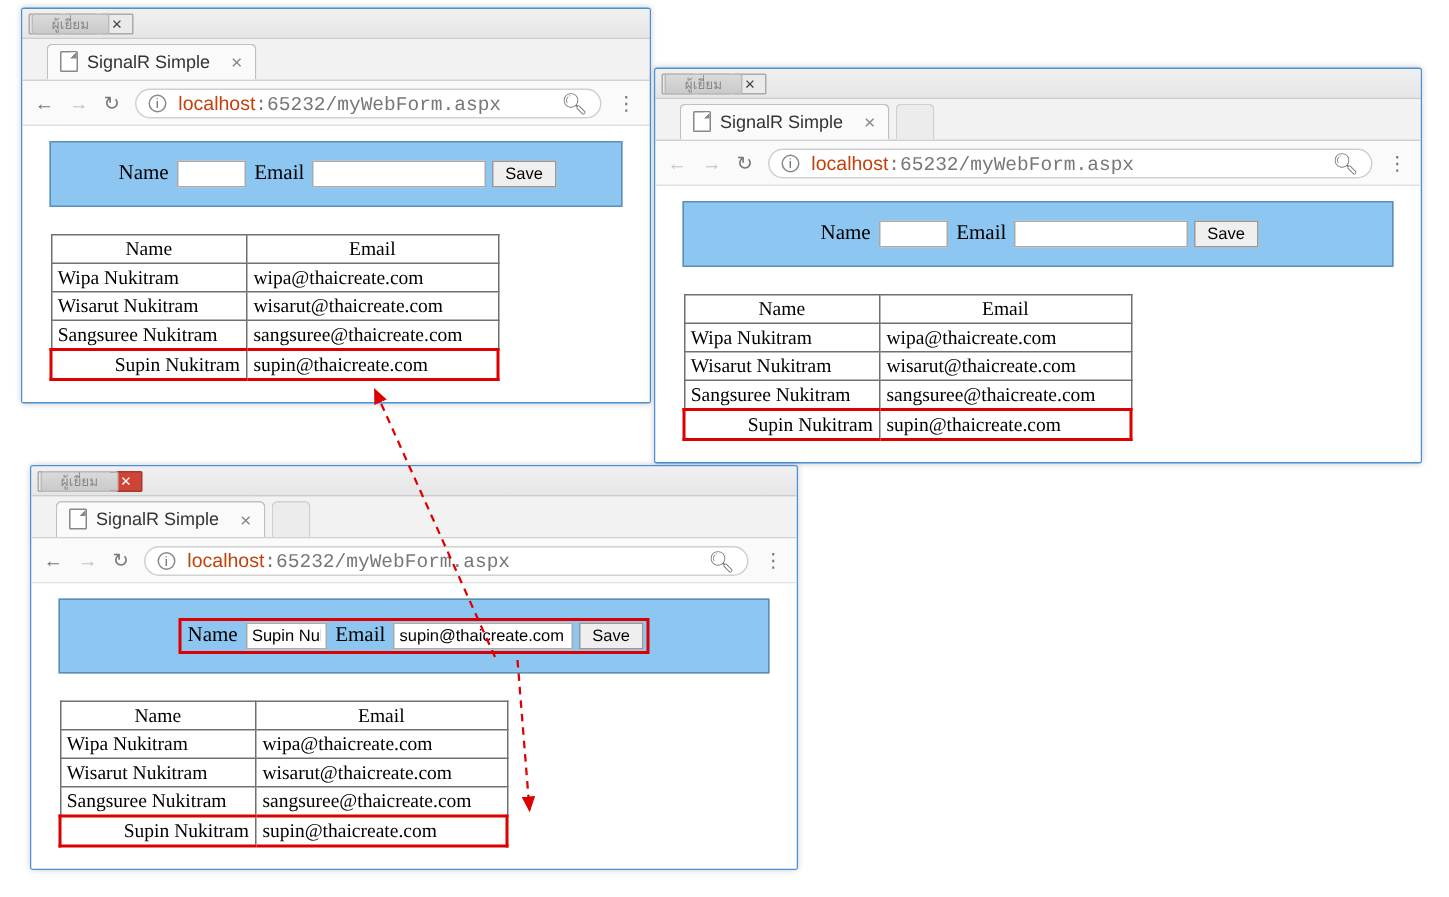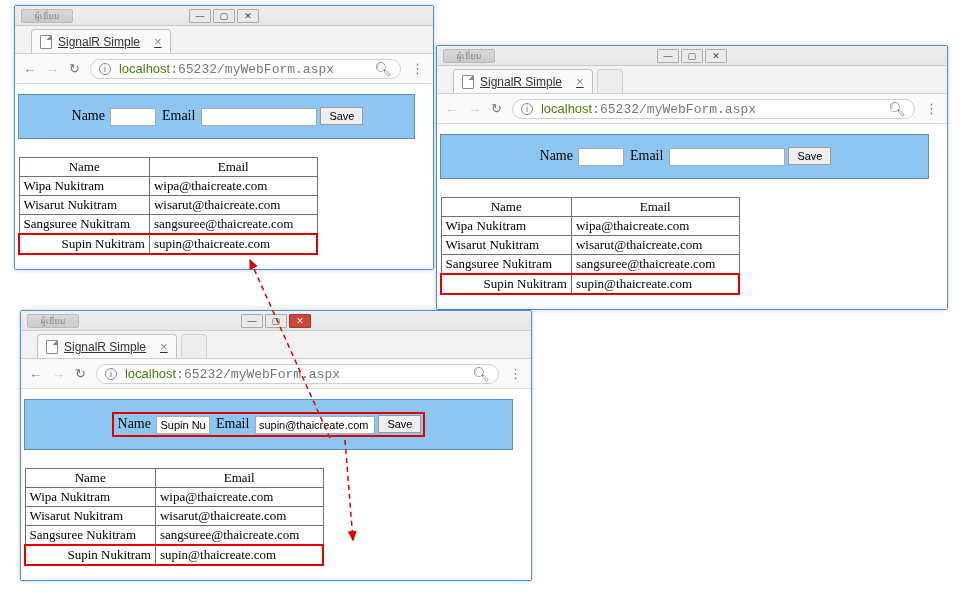--- a/index.html
+++ b/index.html
@@ -1,39 +1,39 @@
 <!DOCTYPE html>
 <html><head>
 <meta charset="utf-8">
 <style>
   * { box-sizing: border-box; }
   html, body { margin:0; padding:0; font-family: Arial, sans-serif; font-size:13px; background:#fff; }
   .canvas { position:relative; width:966px; height:598px; background:#fff; overflow:hidden; }
   .window { position:absolute; background:#fff; border:1px solid #4a90d9; border-radius:2px; box-shadow:0 0 4px rgba(0,0,0,0.2); }
-  .titlebar { height:20px; background:linear-gradient(#f0f0f0,#e6e6e6); border-bottom:1px solid #ccc; display:flex; justify-content:center; align-items:center; padding:2px 4px; gap:2px; position:relative;}
+  .titlebar { height:20px; background:linear-gradient(#f0f0f0,#e6e6e6); border-bottom:1px solid #ccc; display:flex; justify-content:flex-start; align-items:center; padding:2px 4px; gap:2px; position:relative;}
   .titlebar.active .sys-btn.close-red { background:#d04437; border-color:#a13a30; color:#fff; }
   .tb-left-decor { position:absolute; left:6px; top:3px; width:52px; height:14px; background:linear-gradient(#dadada,#cacaca); border:1px solid #bbb; border-radius:2px; font-size:9px; color:#888; display:flex; align-items:center; justify-content:center; }
   .sys-btn { width:22px; height:14px; background:#eaeaea; border:1px solid #aaa; border-radius:1px; font-size:9px; display:flex; align-items:center; justify-content:center; color:#444; }
   .tabstrip { height:28px; background:#f2f2f2; border-bottom:1px solid #d0d0d0; display:flex; align-items:flex-end; padding:0 6px 0 10px; }
   .tab.slot1 { margin-left:6px; }
-  .tab { height:24px; background:#fafafa; border:1px solid #c0c0c0; border-bottom:none; border-radius:4px 4px 0 0; padding:4px 8px; display:flex; align-items:flex-end; gap:6px; font-size:12px; color:#333;text-decoration:underline; }
+  .tab { height:24px; background:#fafafa; border:1px solid #c0c0c0; border-bottom:none; border-radius:4px 4px 0 0; padding:4px 8px; display:flex; align-items:flex-start; gap:6px; font-size:12px; color:#333; }
   .tab.ghost { background:#e8e8e8; }
   .doc-icon { width:12px; height:14px; border:1px solid #888; border-radius:1px; position:relative; background:#fff; }
   .doc-icon:after { content:""; position:absolute; top:0; right:0; width:4px; height:4px; background:linear-gradient(135deg,#fff 50%, #888 50%); }
   .tab .close-x { font-family:Arial; color:#888; font-size:13px; margin-left:8px; }
   .toolbar { height:30px; background:#fafafa; border-bottom:1px solid #e0e0e0; display:flex; align-items:center; padding:0 8px; gap:10px; font-size:13px;}
   .nav-arrow, .reload, .magnify, .menu-dots { color:#777; }
   .nav-disabled { color:#c5c5c5; }
   .omnibox { flex:1; height:20px; border:1px solid #d0d0d0; border-radius:12px; background:#fff; display:flex; align-items:center; padding:0 8px; gap:8px; color:#555; overflow:hidden; }
   .info-icon { width:12px; height:12px; border:1px solid #888; border-radius:50%; font-size:9px; display:flex; align-items:center; justify-content:center; color:#666; }
-  .omnibox .url-main { color:#4d7c0f; }
+  .omnibox .url-main { color:#c2410c; }
   .omnibox .url-rest { color:#777;font-family:Liberation Mono, monospace; }
   .magnify-box { margin-left:auto; color:#777; font-size:14px; }
   .menu-dots { letter-spacing:1px; }
-  .page { padding:10px 18px 14px 3px; background:#fff; }
+  .page { padding:10px 18px 14px 18px; background:#fff; }
   .form-band { background:#8ec6f2; border:1px solid #5a8fb8; padding:12px 10px; text-align:center; font-family:"Times New Roman", serif; font-size:14px; color:#000; }
   .field-label { margin:0 2px; }
   .text-input { height:18px; border:1px solid #aaa; background:#fff; font-family:Arial,sans-serif; font-size:11px; padding:1px 3px; vertical-align:middle; }
   .save-btn { height:18px; padding:1px 8px; background:#efefef; border:1px solid #999; font-family:Arial,sans-serif; font-size:11px; color:#000; }
   .annot { border:2px solid #d00; padding:1px 2px; display:inline-block; }
   table.data { border-collapse:collapse; width:300px; font-family:"Times New Roman", serif; font-size:13px; color:#000; margin-top:18px; }
   table.data th, table.data td { border:1px solid #707070; padding:1px 4px; font-weight:normal; }
   table.data th { text-align:center; }
   td.cell-annot-left { border-left:2px solid #d00 !important; border-top:2px solid #d00 !important; border-bottom:2px solid #d00 !important;text-align:right; }
   td.cell-annot-right { border-right:2px solid #d00 !important; border-top:2px solid #d00 !important; border-bottom:2px solid #d00 !important; }

